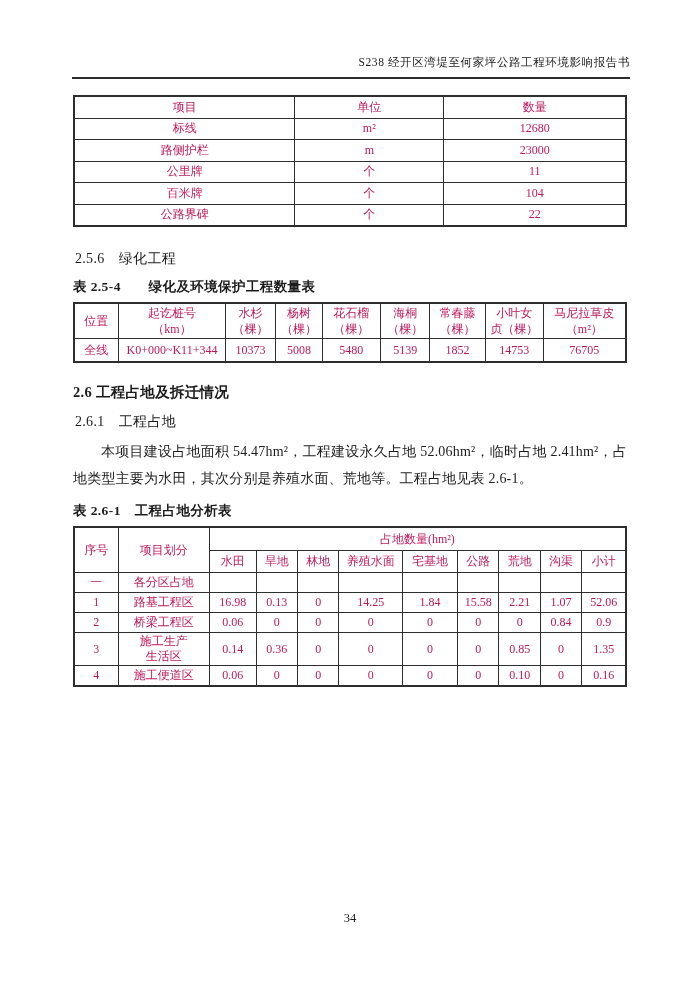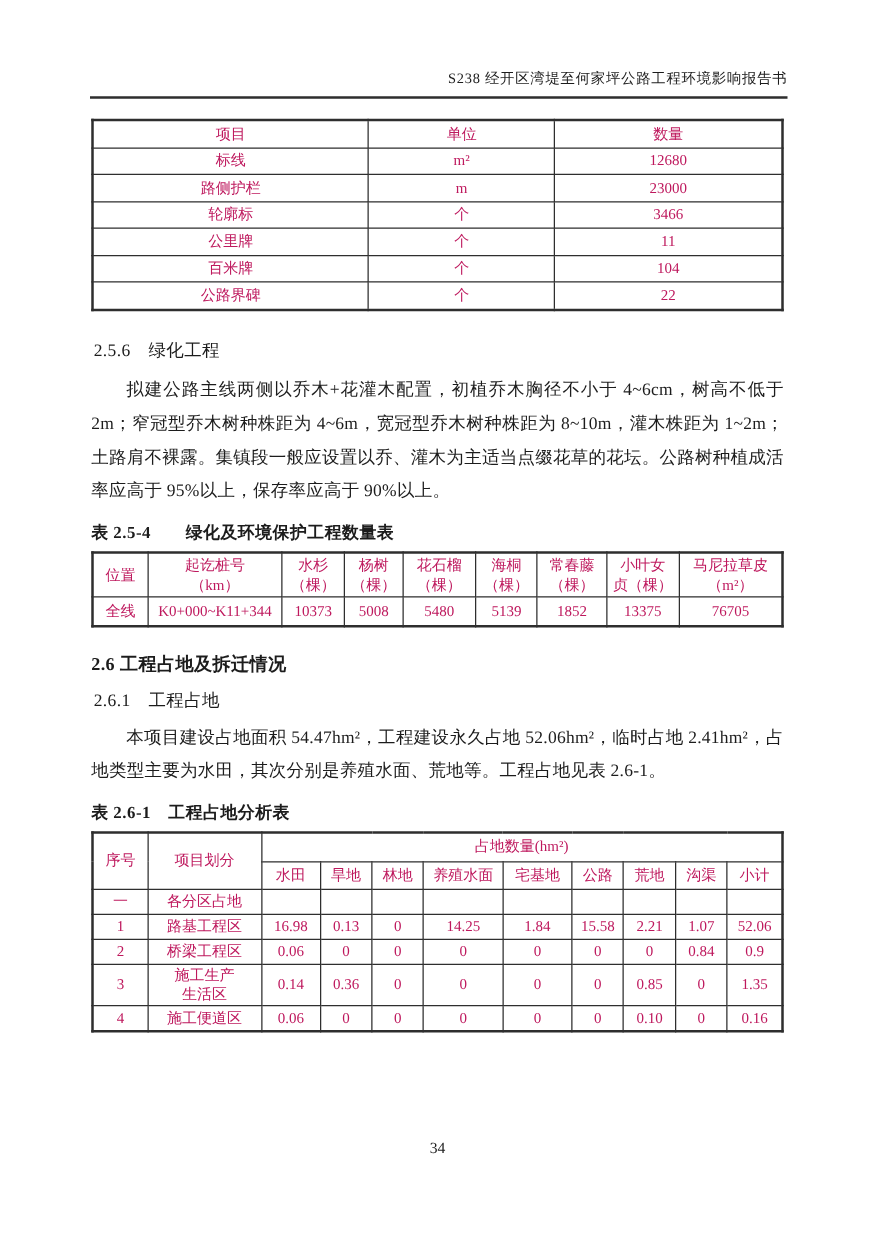--- a/index.html
+++ b/index.html
@@ -89,44 +89,38 @@
           <td>标线</td>
           <td>m²</td>
           <td>12680</td>
         </tr>
         <tr>
           <td>路侧护栏</td>
           <td>m</td>
           <td>23000</td>
         </tr>
         <tr>
-          <td>轮廓标</td>
-          <td>个</td>
-          <td>3466</td>
-        </tr>
-        <tr>
           <td>公里牌</td>
           <td>个</td>
           <td>11</td>
         </tr>
         <tr>
           <td>百米牌</td>
           <td>个</td>
           <td>104</td>
         </tr>
         <tr>
           <td>公路界碑</td>
           <td>个</td>
           <td>22</td>
         </tr>
       </tbody>
     </table>
 
     <div class="h-256">2.5.6　绿化工程</div>
-    <p class="para">拟建公路主线两侧以乔木+花灌木配置，初植乔木胸径不小于 4~6cm，树高不低于 2m；窄冠型乔木树种株距为 4~6m，宽冠型乔木树种株距为 8~10m，灌木株距为 1~2m；土路肩不裸露。集镇段一般应设置以乔、灌木为主适当点缀花草的花坛。公路树种植成活率应高于 95%以上，保存率应高于 90%以上。</p>
 
     <div class="caption">表 2.5-4　　绿化及环境保护工程数量表</div>
 
     <table class="tbl t2">
       <colgroup>
         <col style="width:8%">
           <col style="width:19.5%">
           <col style="width:9%">
           <col style="width:8.5%">
         <col style="width:10.5%">
@@ -156,21 +150,21 @@
 （m²）</td>
         </tr>
         <tr class="datarow">
           <td>全线</td>
           <td>K0+000~K11+344</td>
           <td>10373</td>
           <td>5008</td>
           <td>5480</td>
           <td>5139</td>
           <td>1852</td>
-          <td>13375</td>
+          <td>14753</td>
           <td>76705</td>
         </tr>
       </tbody>
     </table>
 
     <div class="h-26">2.6 工程占地及拆迁情况</div>
     <div class="h-261">2.6.1　工程占地</div>
     <p class="para mt-para">本项目建设占地面积 54.47hm²，工程建设永久占地 52.06hm²，临时占地 2.41hm²，占地类型主要为水田，其次分别是养殖水面、荒地等。工程占地见表 2.6-1。</p>
 
     <div class="caption">表 2.6-1　工程占地分析表</div>

